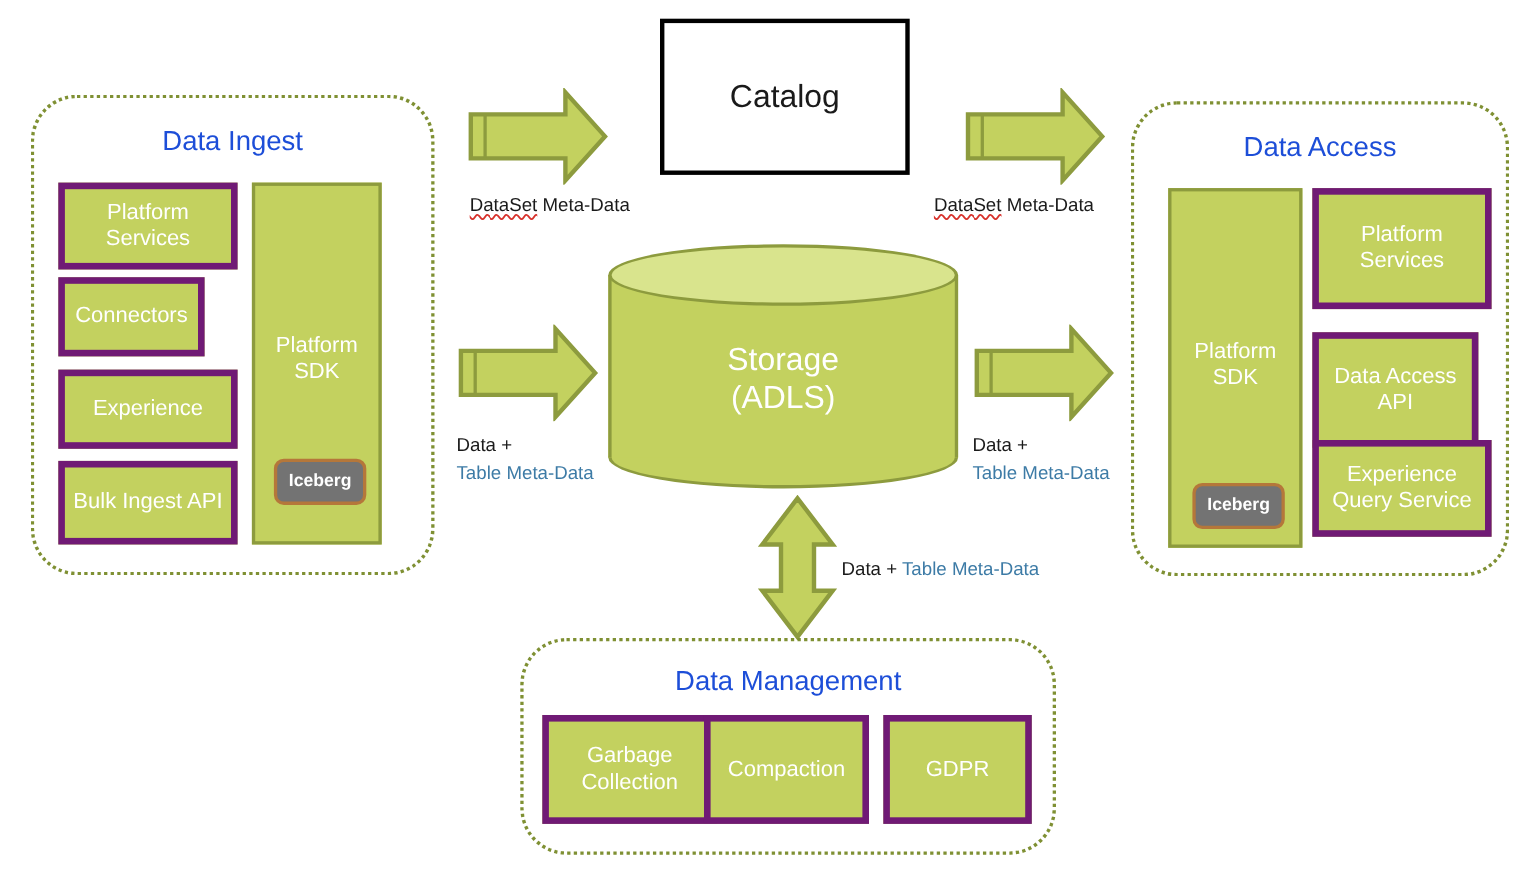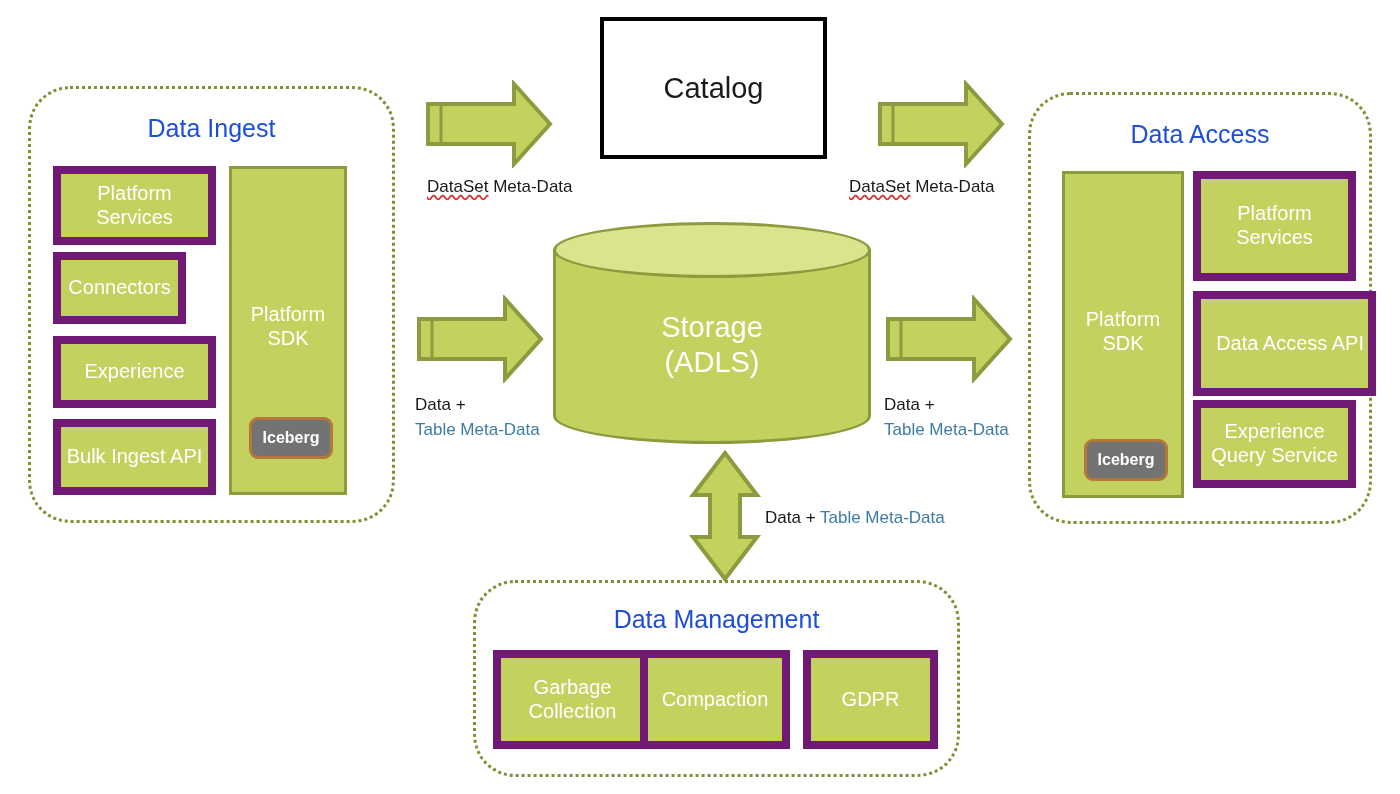--- a/index.html
+++ b/index.html
@@ -34,21 +34,21 @@
     font-size: 25px;
     color: #1d4ed8;
     font-family: "Liberation Sans", sans-serif;
     white-space: nowrap;
   }
 
   
   .gbox {
     position: absolute;
     background: #c3d15f;
-    border: 8px solid #701a75;
+    border: 6px solid #701a75;
     box-sizing: border-box;
     display: flex;
     align-items: center;
     justify-content: center;
     text-align: center;
     color: #ffffff;
     font-size: 20px;
     line-height: 1.18;
     font-family: "Liberation Sans", sans-serif;
     padding: 2px 4px;
@@ -262,21 +262,21 @@
   <div class="panel-title" style="left:1028px; width:344px; top:120px;">Data Access</div>
 
   <div class="sdkbox" style="left:1062px; top:171px; width:122px; height:327px;">
     <div class="sdk-label" style="top:134px;">Platform SDK</div>
     <div class="iceberg" style="left:19px; top:265px; width:84px; height:42px;">Iceberg</div>
   </div>
 
   <div class="gbox" style="left:1193px; top:171px; width:163px; height:110px;">
     <span>Platform Services</span>
   </div>
-  <div class="gbox" style="left:1193px; top:291px; width:183px; height:105px;justify-content:flex-end;">
+  <div class="gbox" style="left:1193px; top:302px; width:151px; height:105px;justify-content:flex-end;">
     <span>Data Access API</span>
   </div>
   <div class="gbox" style="left:1193px; top:400px; width:163px; height:88px;">
     <span>Experience Query Service</span>
   </div>
 
   <div class="panel" style="left:473px; top:580px; width:487px; height:197px;"></div>
   <div class="panel-title" style="left:473px; width:487px; top:605px;">Data Management</div>
 
   <div class="gbox" style="left:493px; top:650px; width:159px; height:99px;">

